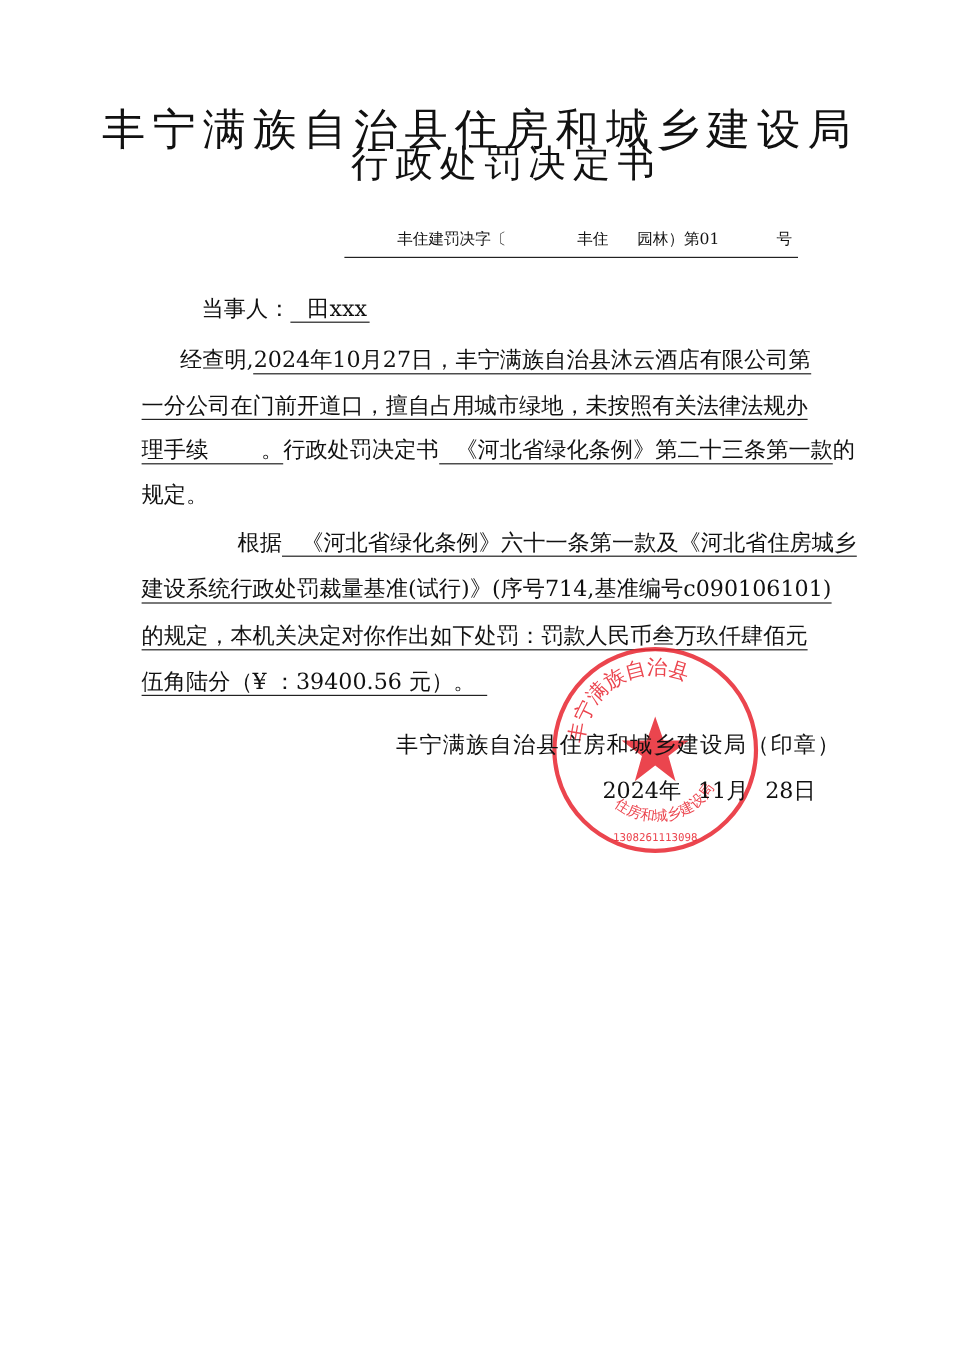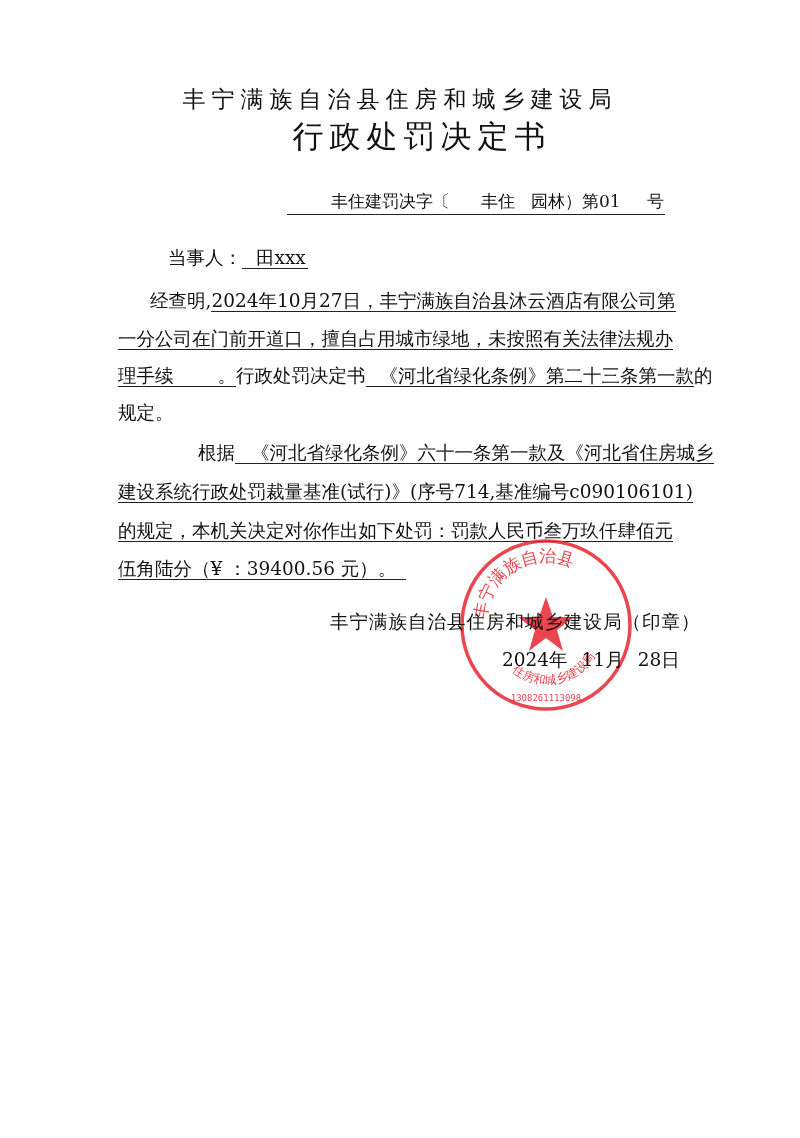--- a/index.html
+++ b/index.html
@@ -1,24 +1,24 @@
 <!DOCTYPE html>
 <html><head>
 <meta charset="utf-8">
 <style>
   html, body { margin: 0; padding: 0; background: #ffffff; }
   body { width: 800px; height: 1138px; position: relative; overflow: hidden;
          font-family: "DejaVu Serif", "Liberation Serif", serif; color: #111; }
   .page { position: absolute; left: 0; top: 0; width: 800px; height: 1138px; }
   .title1 { position: absolute; top: 84px; left: 0; width: 800px; text-align: center;
-            font-size: 23px; letter-spacing: 6px; font-family: "DejaVu Sans", "Liberation Sans", sans-serif; font-weight: 300; }
+            font-size: 36px; letter-spacing: 6px; font-family: "DejaVu Sans", "Liberation Sans", sans-serif; font-weight: 300; }
   .title2 { position: absolute; top: 116px; left: 0; width: 800px; text-align: center;
             font-size: 31px; letter-spacing: 6px; font-family: "DejaVu Sans", "Liberation Sans", sans-serif; font-weight: 300; margin-left: 22px; }
   .docno { position: absolute; top: 190px; left: 287px; width: 378px; height: 24px;
-           border-bottom: 1.5px solid #222; font-size: 17px; }
+           border-bottom: 1.5px solid #222; font-size: 13px; }
   .docno span { position: absolute; top: 0; }
   .line { position: absolute; font-size: 18.5px; white-space: nowrap; line-height: 24px; }
   .u { border-bottom: 1.5px solid #222; }
   .seal { position: absolute; left: 458px; top: 537px; width: 176px; height: 176px; }
 </style>
 </head>
 <body>
 
 <div class="page">
 

